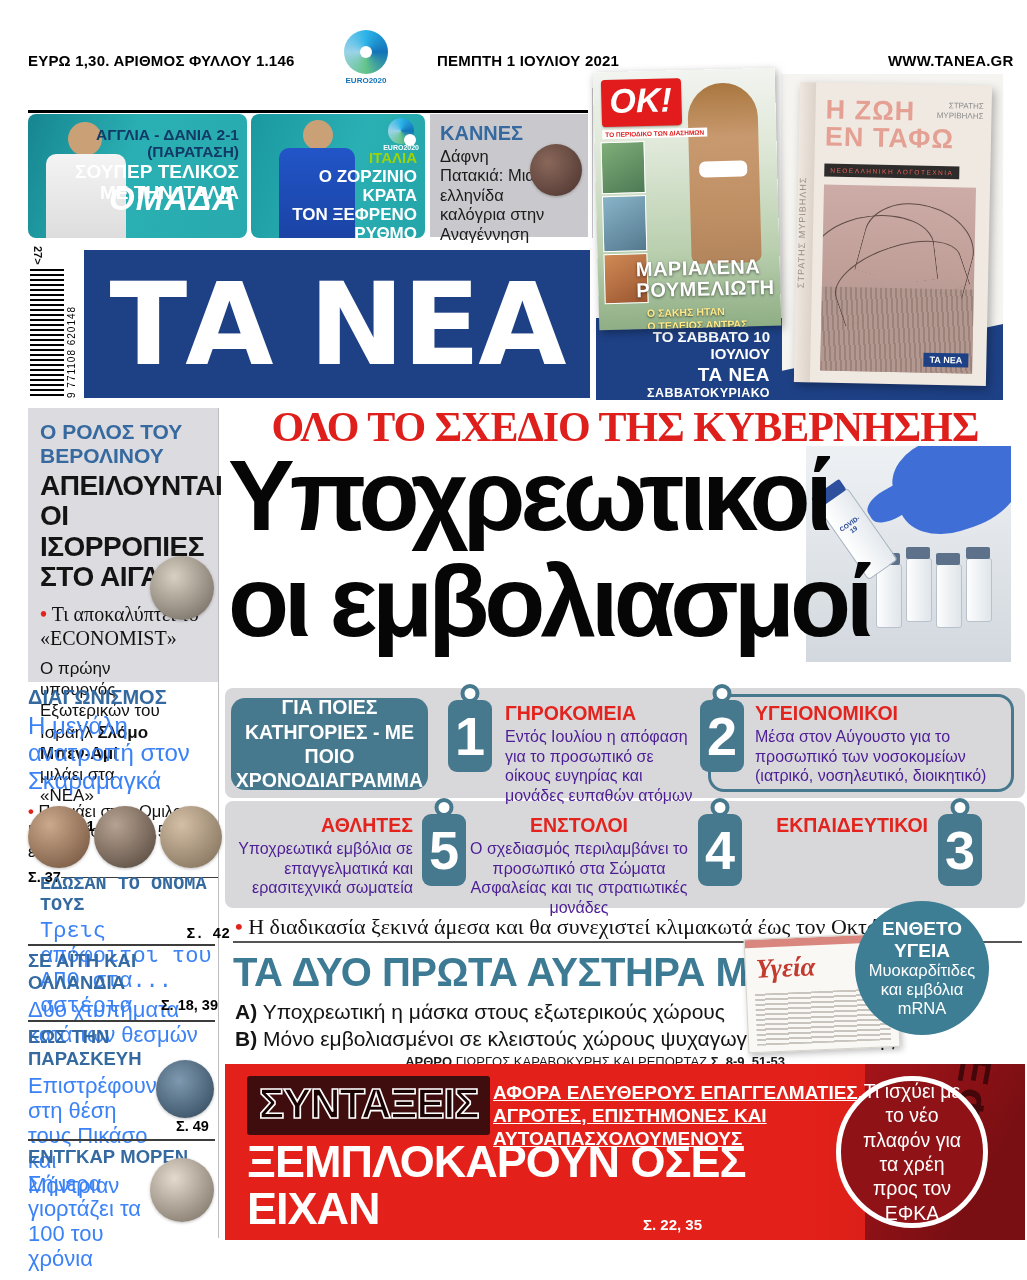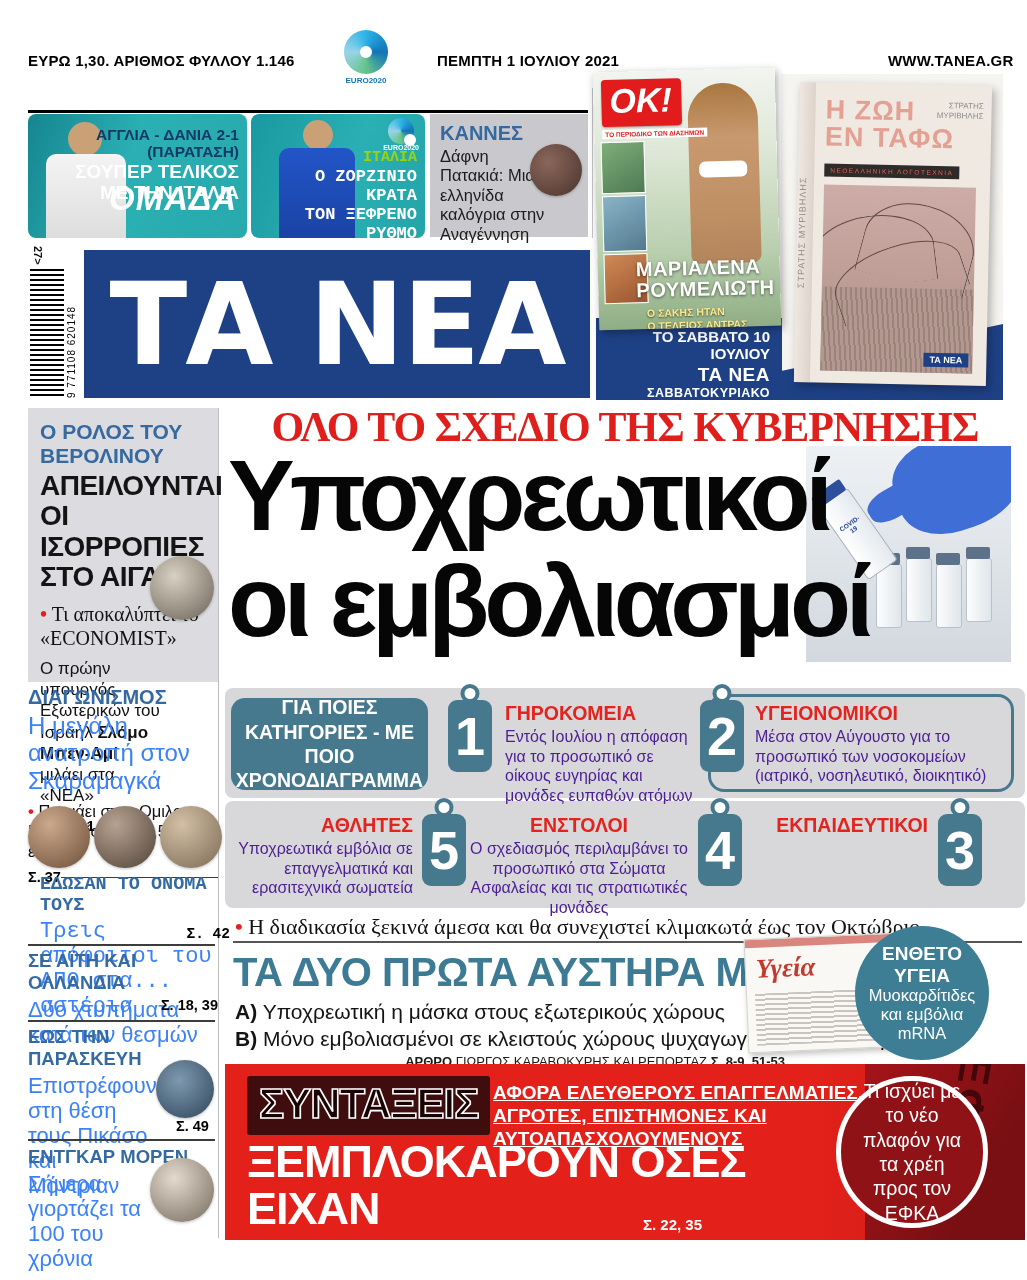--- a/index.html
+++ b/index.html
@@ -159,21 +159,21 @@
     <div class="omada">ΟΜΑΔΑ</div>
   </div>
 
   <div class="abs fb fb2" style="left:251px;top:114px;width:174px;height:124px;">
     <div class="player-head" style="left:52px;top:6px;width:30px;height:30px;background:#caa177;"></div>
     <div class="player-body" style="left:28px;top:34px;width:76px;height:90px;background:linear-gradient(180deg,#2255c8,#1a43a4);"></div>
     <div class="abs" style="right:6px;top:4px;text-align:center;">
       <div class="euro-ball" style="width:26px;height:26px;"></div>
       <div style="font-size:7px;color:#fff;font-weight:bold;">EURO2020</div>
     </div>
-    <div class="fb-txt" style="top:36px;font-family:Liberation Mono, monospace;">
+    <div class="fb-txt" style="top:36px;">
       <div class="fb-green">ΙΤΑΛΙΑ</div>
       <div class="fb-white" style="font-size:17px;">Ο ΖΟΡΖΙΝΙΟ</div>
       <div class="fb-white" style="font-size:17px;">ΚΡΑΤΑ</div>
       <div class="fb-white" style="font-size:17px;">ΤΟΝ ΞΕΦΡΕΝΟ</div>
       <div class="fb-white" style="font-size:17px;">ΡΥΘΜΟ</div>
     </div>
   </div>
 
   <div class="abs cannes" style="left:430px;top:114px;width:158px;height:123px;">
     <div class="cannes-kicker">ΚΑΝΝΕΣ</div>
@@ -374,21 +374,21 @@
   <div class="abs ms-by" style="left:235px;top:1054px;width:550px;text-align:right;">
     <b>ΑΡΘΡΟ</b>
     <span>ΓΙΩΡΓΟΣ ΚΑΡΑΒΟΚΥΡΗΣ ΚΑΙ ΡΕΠΟΡΤΑΖ</span>
     <b>Σ. 8-9, 51-53</b></div>
 
   <div class="abs paper" style="left:746px;top:936px;width:150px;height:112px;">
     <div style="height:8px;background:#c23b2e;opacity:.6;"></div>
     <div class="paper-mast" style="margin:6px 0 0 10px;">Υγεία</div>
     <div class="paper-lines"></div>
   </div>
-  <div class="abs ms-circle" style="left:855px;top:926px;width:134px;height:134px;">
+  <div class="abs ms-circle" style="left:855px;top:901px;width:134px;height:134px;">
     <div class="ms-c-b">ΕΝΘΕΤΟ</div>
     <div class="ms-c-b">ΥΓΕΙΑ</div>
     <div class="ms-c-r">Μυοκαρδίτιδες</div>
     <div class="ms-c-r">και εμβόλια</div>
     <div class="ms-c-r">mRNA</div>
   </div>
 
   <div class="abs pens" style="left:225px;top:1064px;width:800px;height:176px;">
     <div class="efka-photo abs" style="left:640px;top:0;width:160px;height:176px;">
       <div class="efka-word abs" style="left:70px;top:-10px;height:200px;">ΕΦΚΑ</div>

